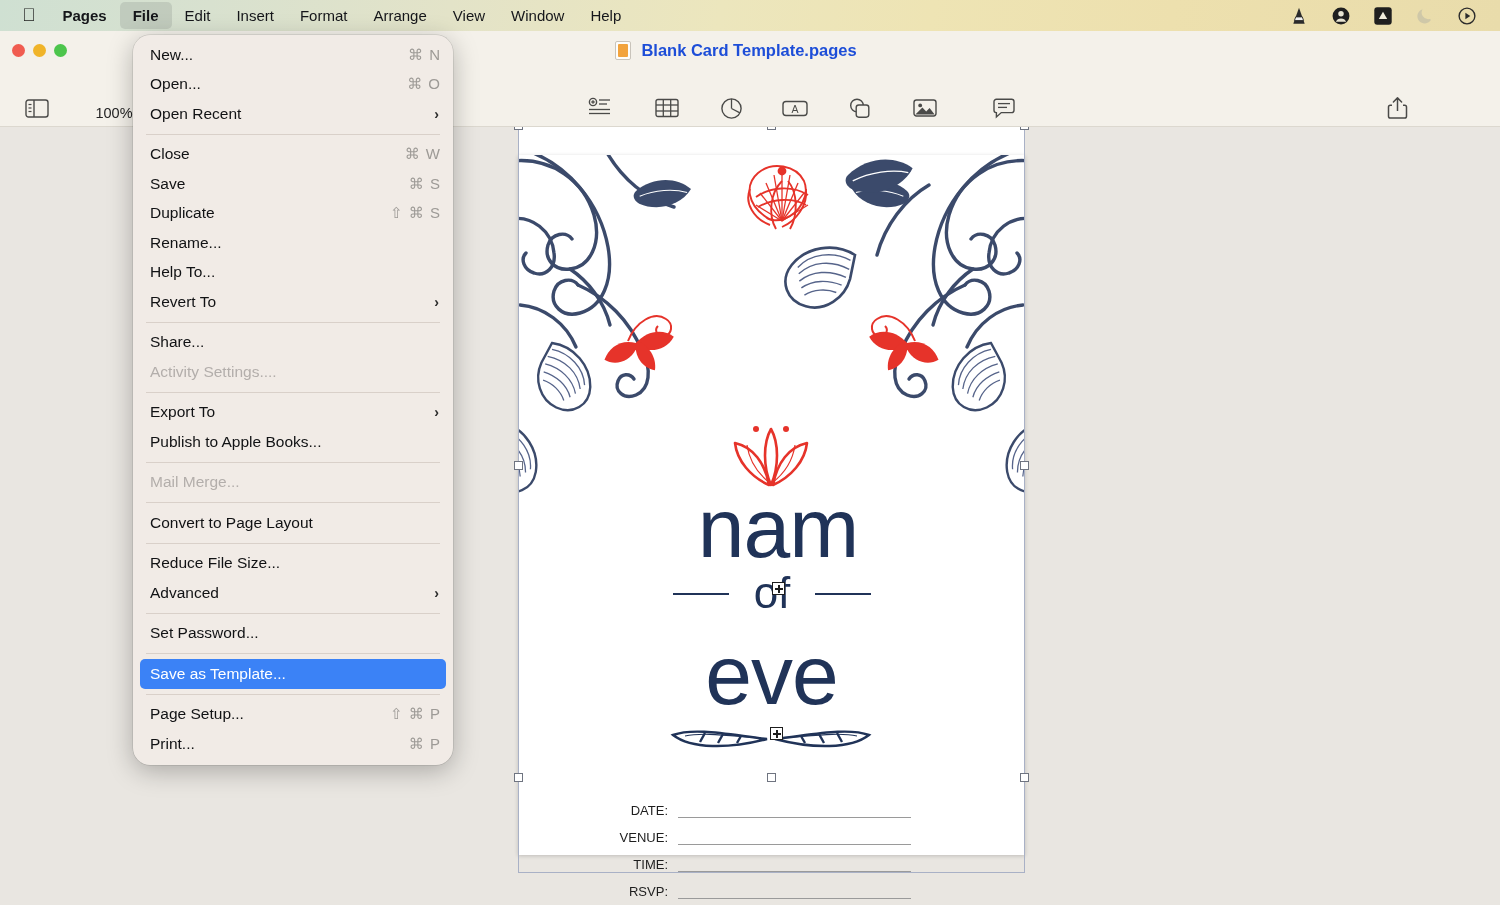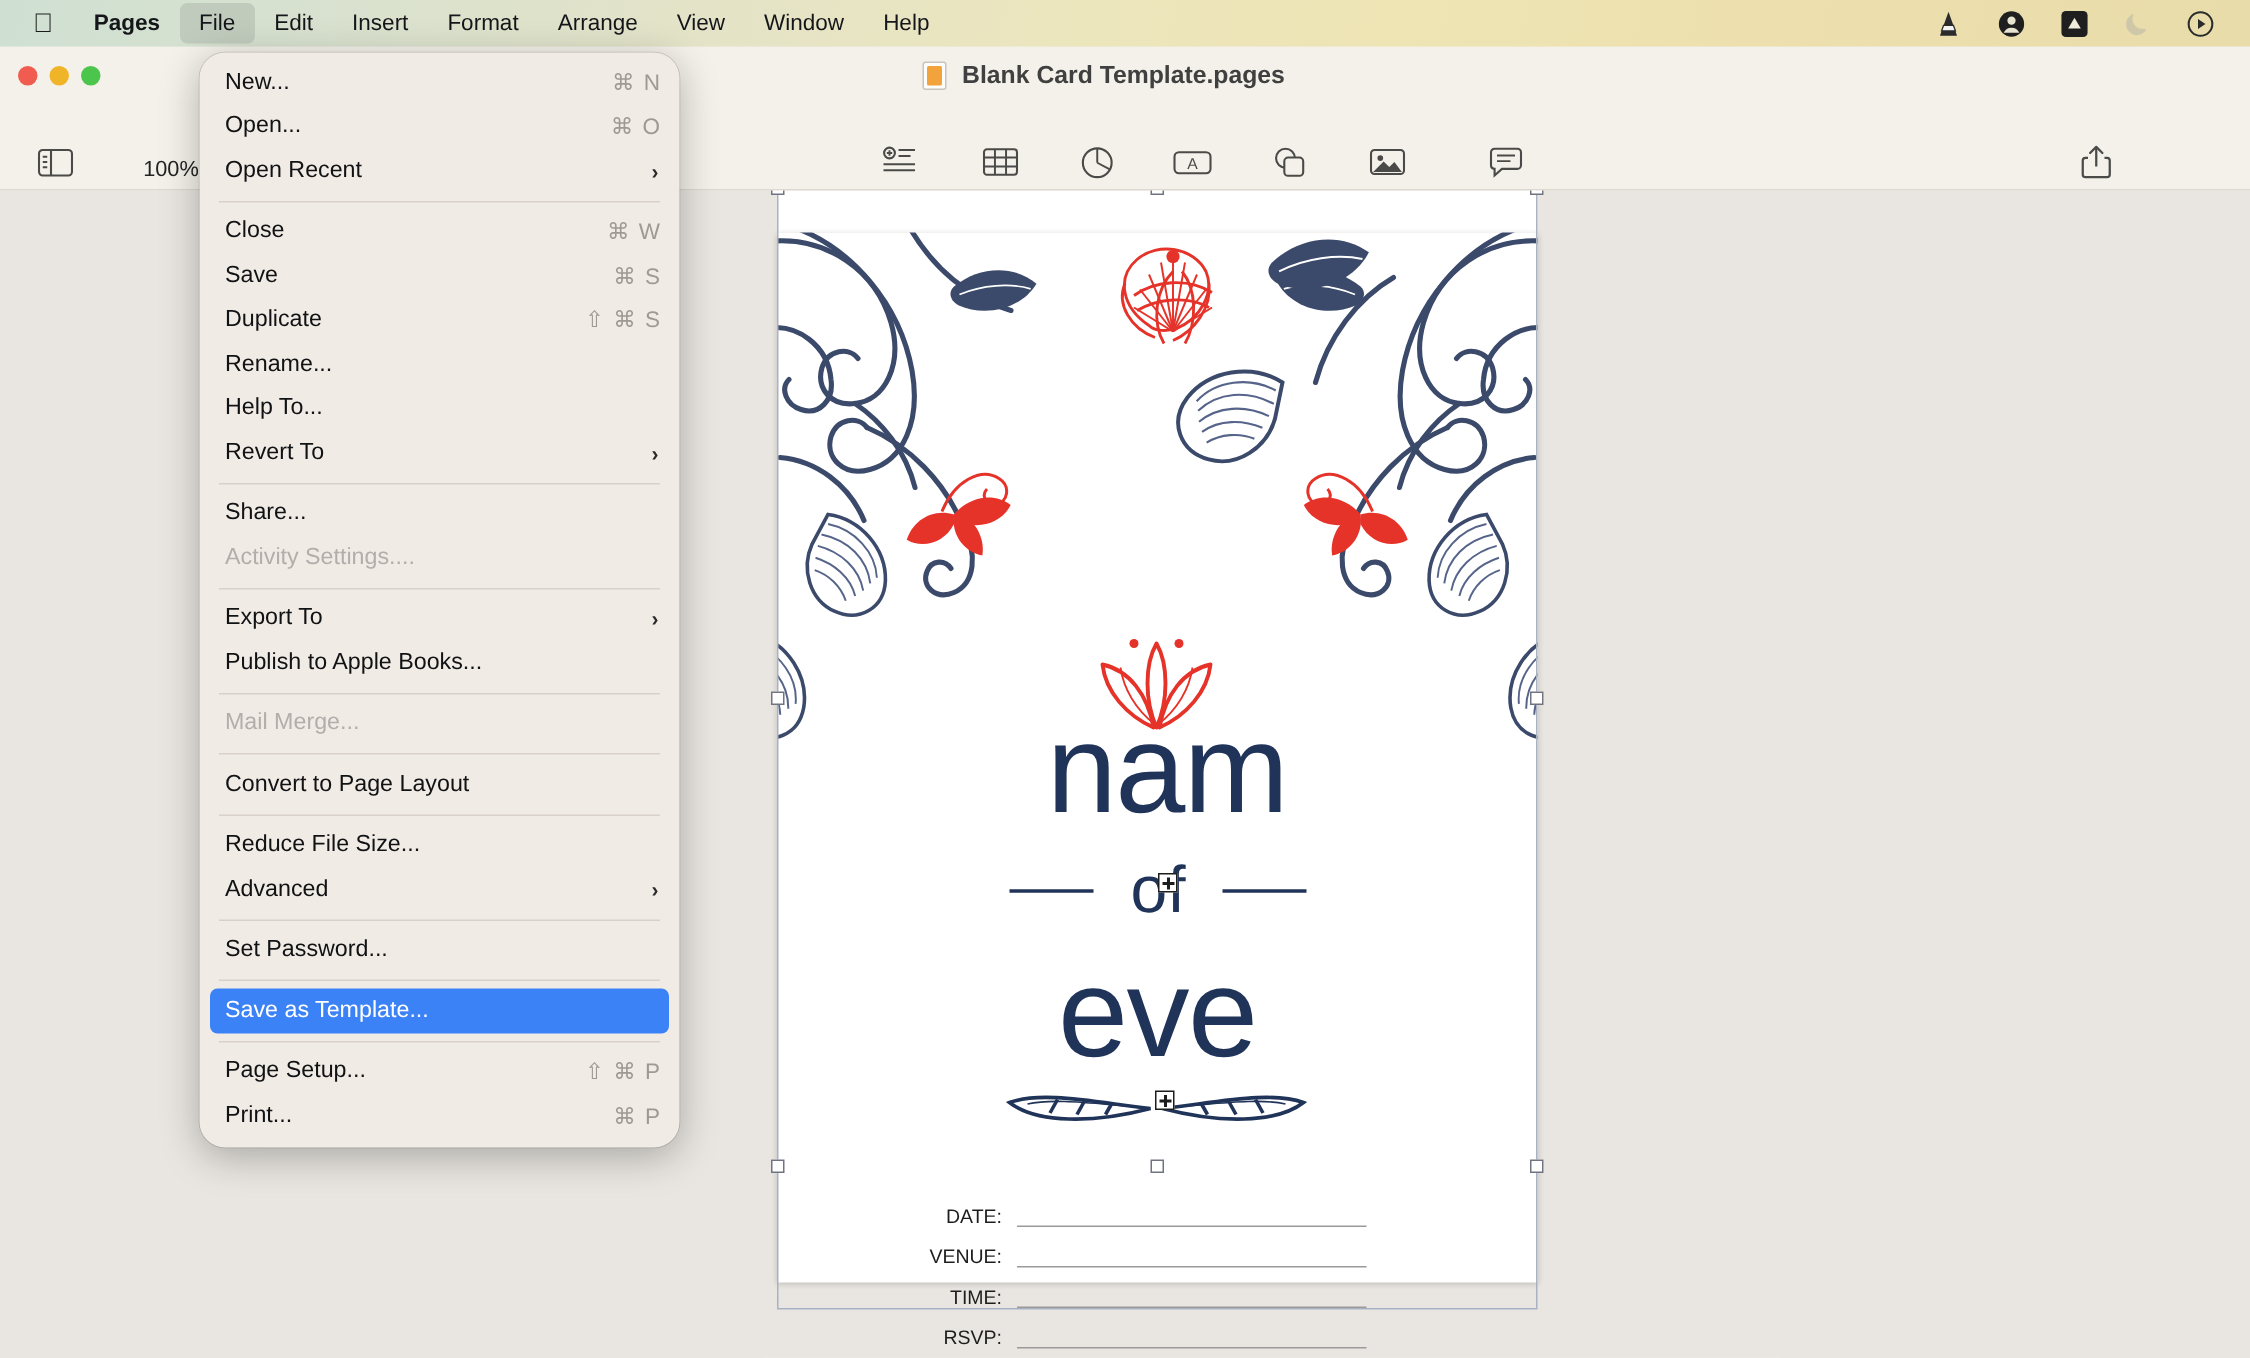--- a/index.html
+++ b/index.html
@@ -18,21 +18,21 @@
   }
   #menubar .apple{
     font-size:18px; line-height:1; color:#1b1b1b; padding:0 14px 0 22px;
     position:relative; top:-1px;
   }
   .mb-item{
     font-size:15px; color:#15161a; padding:4px 13px; border-radius:5px;
     line-height:19px; white-space:nowrap; cursor:default;
   }
   .mb-item.bold{ font-weight:bold; }
-  .mb-item.active{ background:rgba(150,160,150,0.32); }
+  .mb-item.active{ background:rgba(150,160,150,0.32);font-weight:bold; }
   #menubar .spacer{ flex:1; }
   .mb-right{ display:flex; align-items:center; gap:20px; padding-right:22px; }
   .mb-ic{ width:22px; height:22px; display:block; }
 
   
   #window{
     position:absolute; left:0; top:31px; width:1500px; height:874px;
     background:#f2efe9; z-index:5;
   }
   #titlebar{
@@ -41,21 +41,21 @@
     border-bottom:1px solid #dcd8cf;
   }
   .traffic{ position:absolute; top:13px; left:12px; display:flex; gap:8px; }
   .tl{ width:13px; height:13px; border-radius:50%; }
   .tl.r{ background:#f05c50; }
   .tl.y{ background:#f0b429; }
   .tl.g{ background:#4cc54c; }
 
   .doc-title{
     position:absolute; top:10px; left:0; width:1472px; text-align:center;
-    font-size:16.5px; font-weight:bold; color:#404040;
+    font-size:16.5px; font-weight:bold; color:#1d4ed8;
     display:flex; justify-content:center; align-items:center; gap:10px;
   }
   .doc-icon{
     width:16px; height:19px; background:#fdfdfb; border:1px solid #c9c4bb;
     border-radius:2px; position:relative; display:inline-block;
   }
   .doc-icon:after{
     content:""; position:absolute; left:2px; top:2px; right:2px; bottom:2px;
     background:#f2a33c; border-radius:1px;
   }
@@ -100,21 +100,21 @@
     position:absolute; width:9px; height:9px; background:#ffffff;
     border:1px solid #6f7480; box-sizing:border-box;
   }
 
   .card-art{ position:absolute; left:0; top:0; width:507px; height:620px; }
 
   .card-title{
     position:absolute; left:0; width:507px; text-align:center;
     color:#203358; font-weight:400;
   }
-  #ct-nam{ top:314px; font-size:84px; line-height:86px; letter-spacing:-1px;padding-left:13px; }
+  #ct-nam{ top:330px; font-size:84px; line-height:86px; letter-spacing:-1px;padding-left:13px; }
   #ct-of{ top:415px; font-size:44px; line-height:46px; }
   #ct-eve{ top:477px; font-size:84px; line-height:86px; letter-spacing:-1px;}
 
   .obj-mark{
     position:absolute; width:13px; height:13px; background:#ffffff;
     border:1.5px solid #1d1d1d; display:flex; align-items:center;
     justify-content:center; font-size:12px; color:#1d1d1d; line-height:10px;
   }
   .obj-mark:before{
     content:""; position:absolute; left:5px; top:1.5px; width:1.5px; height:8px; background:#1d1d1d;

